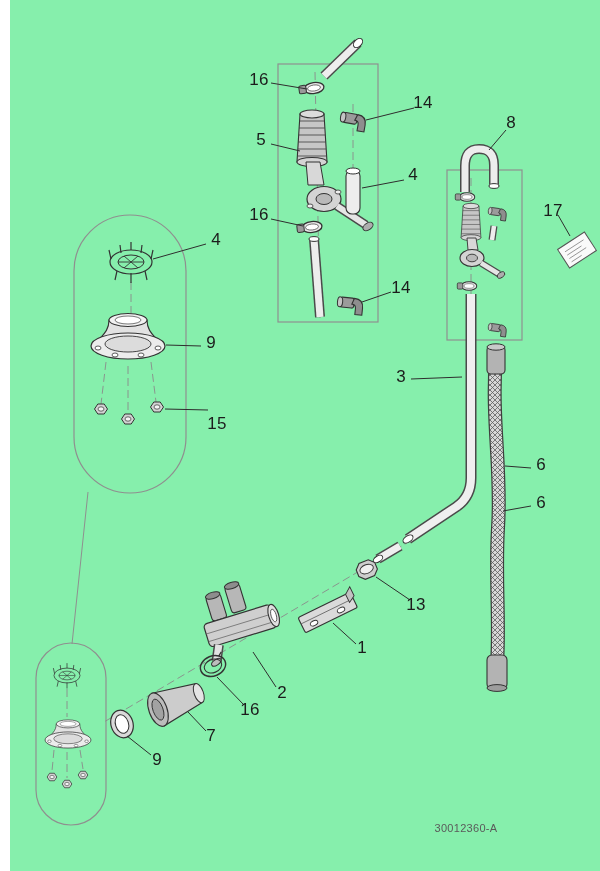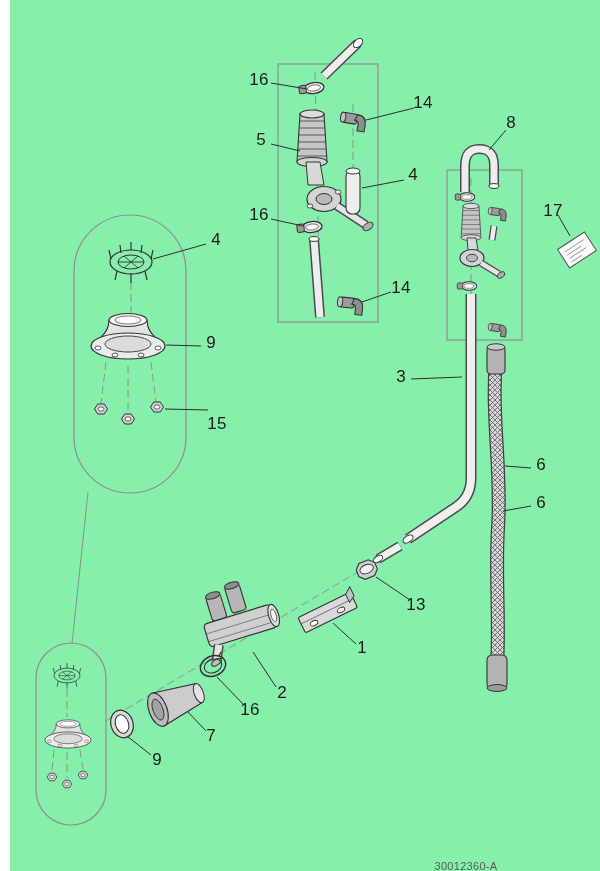--- a/index.html
+++ b/index.html
@@ -284,15 +284,15 @@
 <div class="callout" style="left:207px; top:424px">15</div>
 <div class="callout" style="left:531px; top:465px">6</div>
 <div class="callout" style="left:531px; top:503px">6</div>
 <div class="callout" style="left:406px; top:605px">13</div>
 <div class="callout" style="left:352px; top:648px">1</div>
 <div class="callout" style="left:272px; top:693px">2</div>
 <div class="callout" style="left:240px; top:710px">16</div>
 <div class="callout" style="left:201px; top:736px">7</div>
 <div class="callout" style="left:147px; top:760px">9</div>
 
-<div class="docnum" style="left:456px; top:866px">30012360-A</div>
+<div class="docnum" style="left:456px; top:828px">30012360-A</div>
 
 </div>
 
 </body></html>

